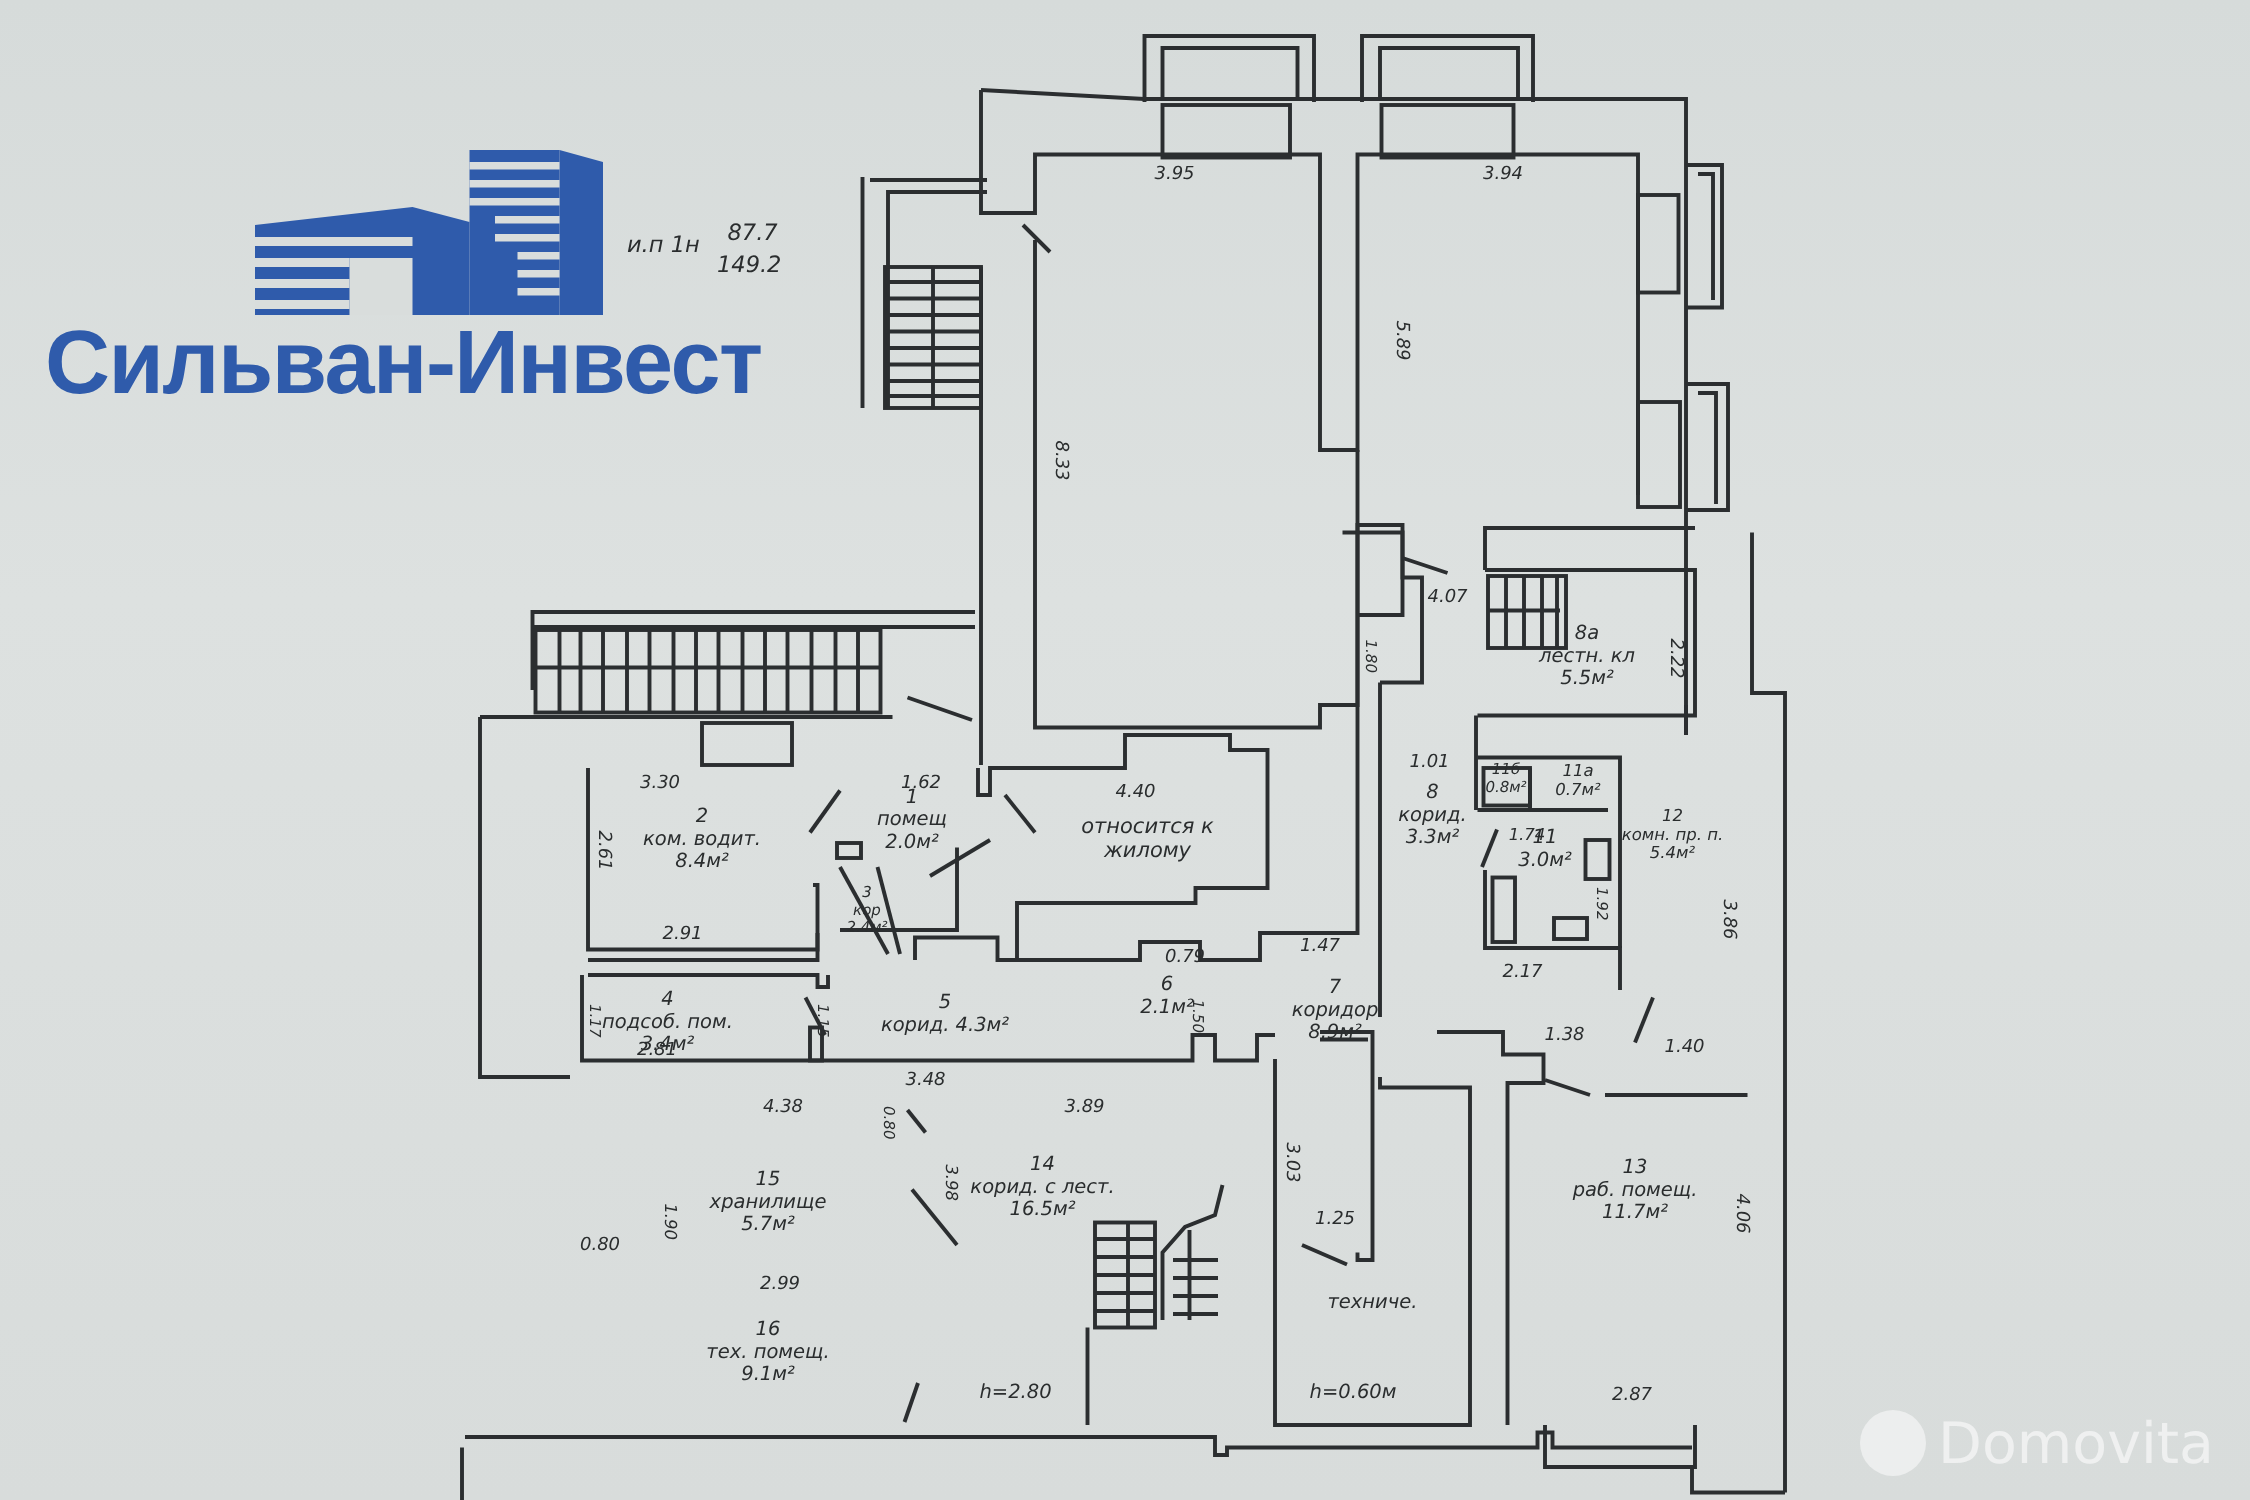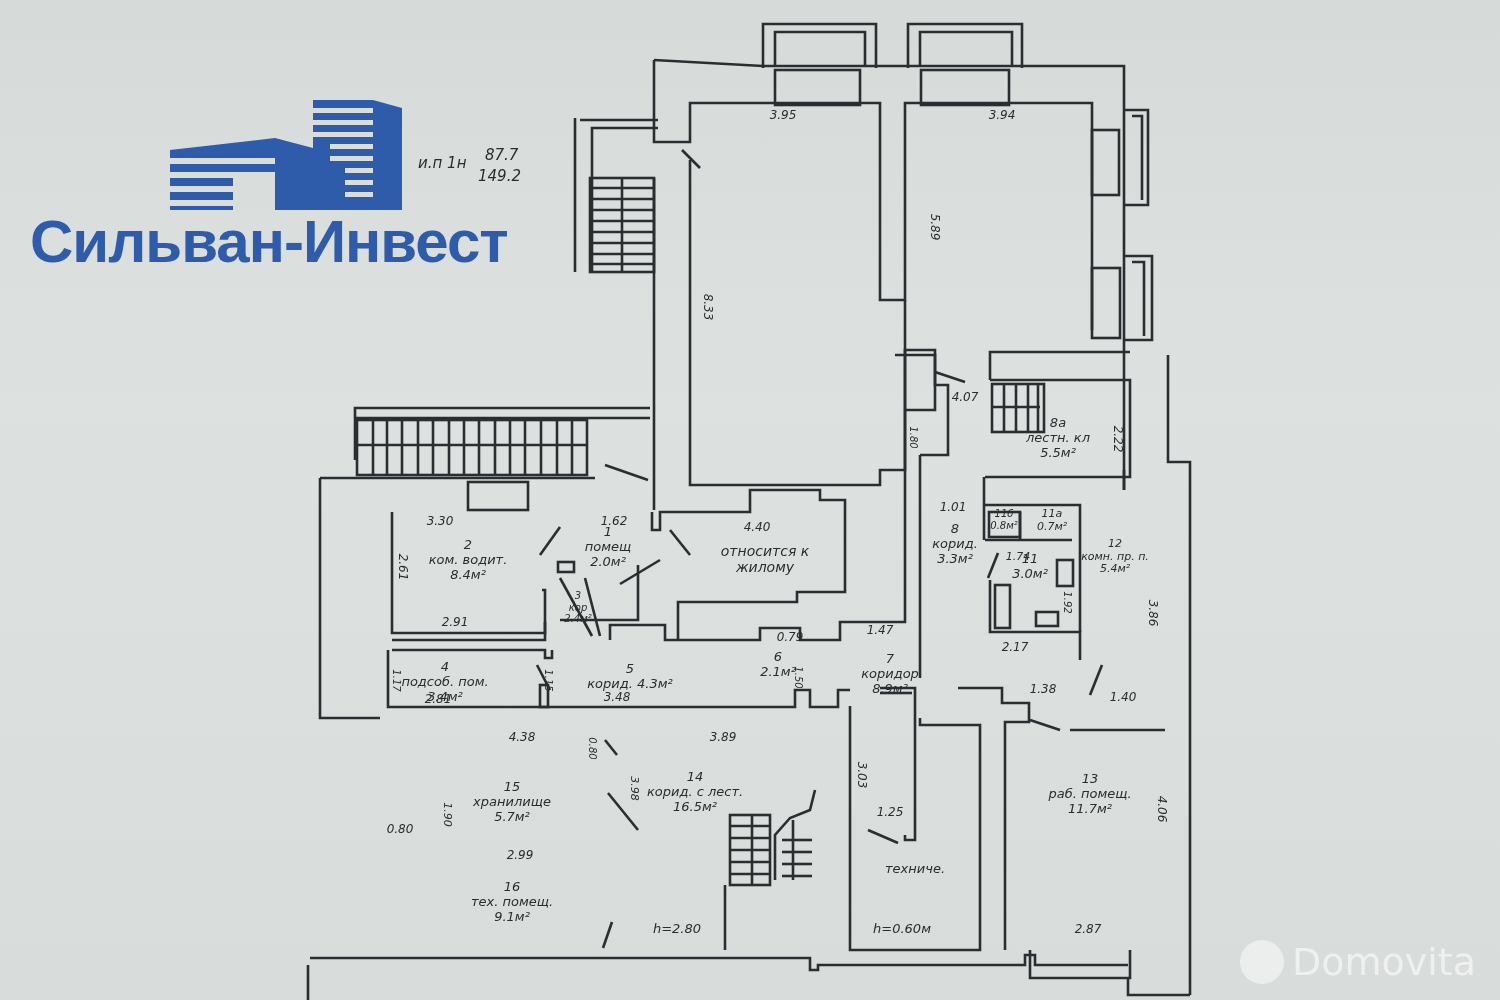--- a/index.html
+++ b/index.html
@@ -329,21 +329,21 @@
 <div class="dim" style="left:455px;top:615px">2.91</div>
 <div class="dim" style="left:1018px;top:550px;font-size:11px">1.74</div>
 <div class="dim v" style="left:1067px;top:597px;font-size:10px">1.92</div>
 <div class="dim" style="left:1015px;top:640px">2.17</div>
 <div class="dim v" style="left:1153px;top:606px">3.86</div>
 <div class="dim" style="left:790px;top:630px">0.79</div>
 <div class="dim" style="left:880px;top:623px">1.47</div>
 <div class="dim v" style="left:396px;top:675px;font-size:10px">1.17</div>
 <div class="dim v" style="left:548px;top:675px;font-size:10px">1.15</div>
 <div class="dim" style="left:438px;top:692px">2.81</div>
-<div class="dim" style="left:617px;top:690px">3.48</div>
+<div class="dim" style="left:617px;top:712px">3.48</div>
 <div class="dim v" style="left:798px;top:672px;font-size:10px">1.50</div>
 <div class="dim" style="left:1043px;top:682px">1.38</div>
 <div class="dim" style="left:1123px;top:690px">1.40</div>
 <div class="dim" style="left:522px;top:730px">4.38</div>
 <div class="dim v" style="left:592px;top:743px;font-size:10px">0.80</div>
 <div class="dim" style="left:723px;top:730px">3.89</div>
 <div class="dim v" style="left:634px;top:782px;font-size:11px">3.98</div>
 <div class="dim v" style="left:447px;top:808px;font-size:11px">1.90</div>
 <div class="dim" style="left:400px;top:822px">0.80</div>
 <div class="dim" style="left:520px;top:848px">2.99</div>

